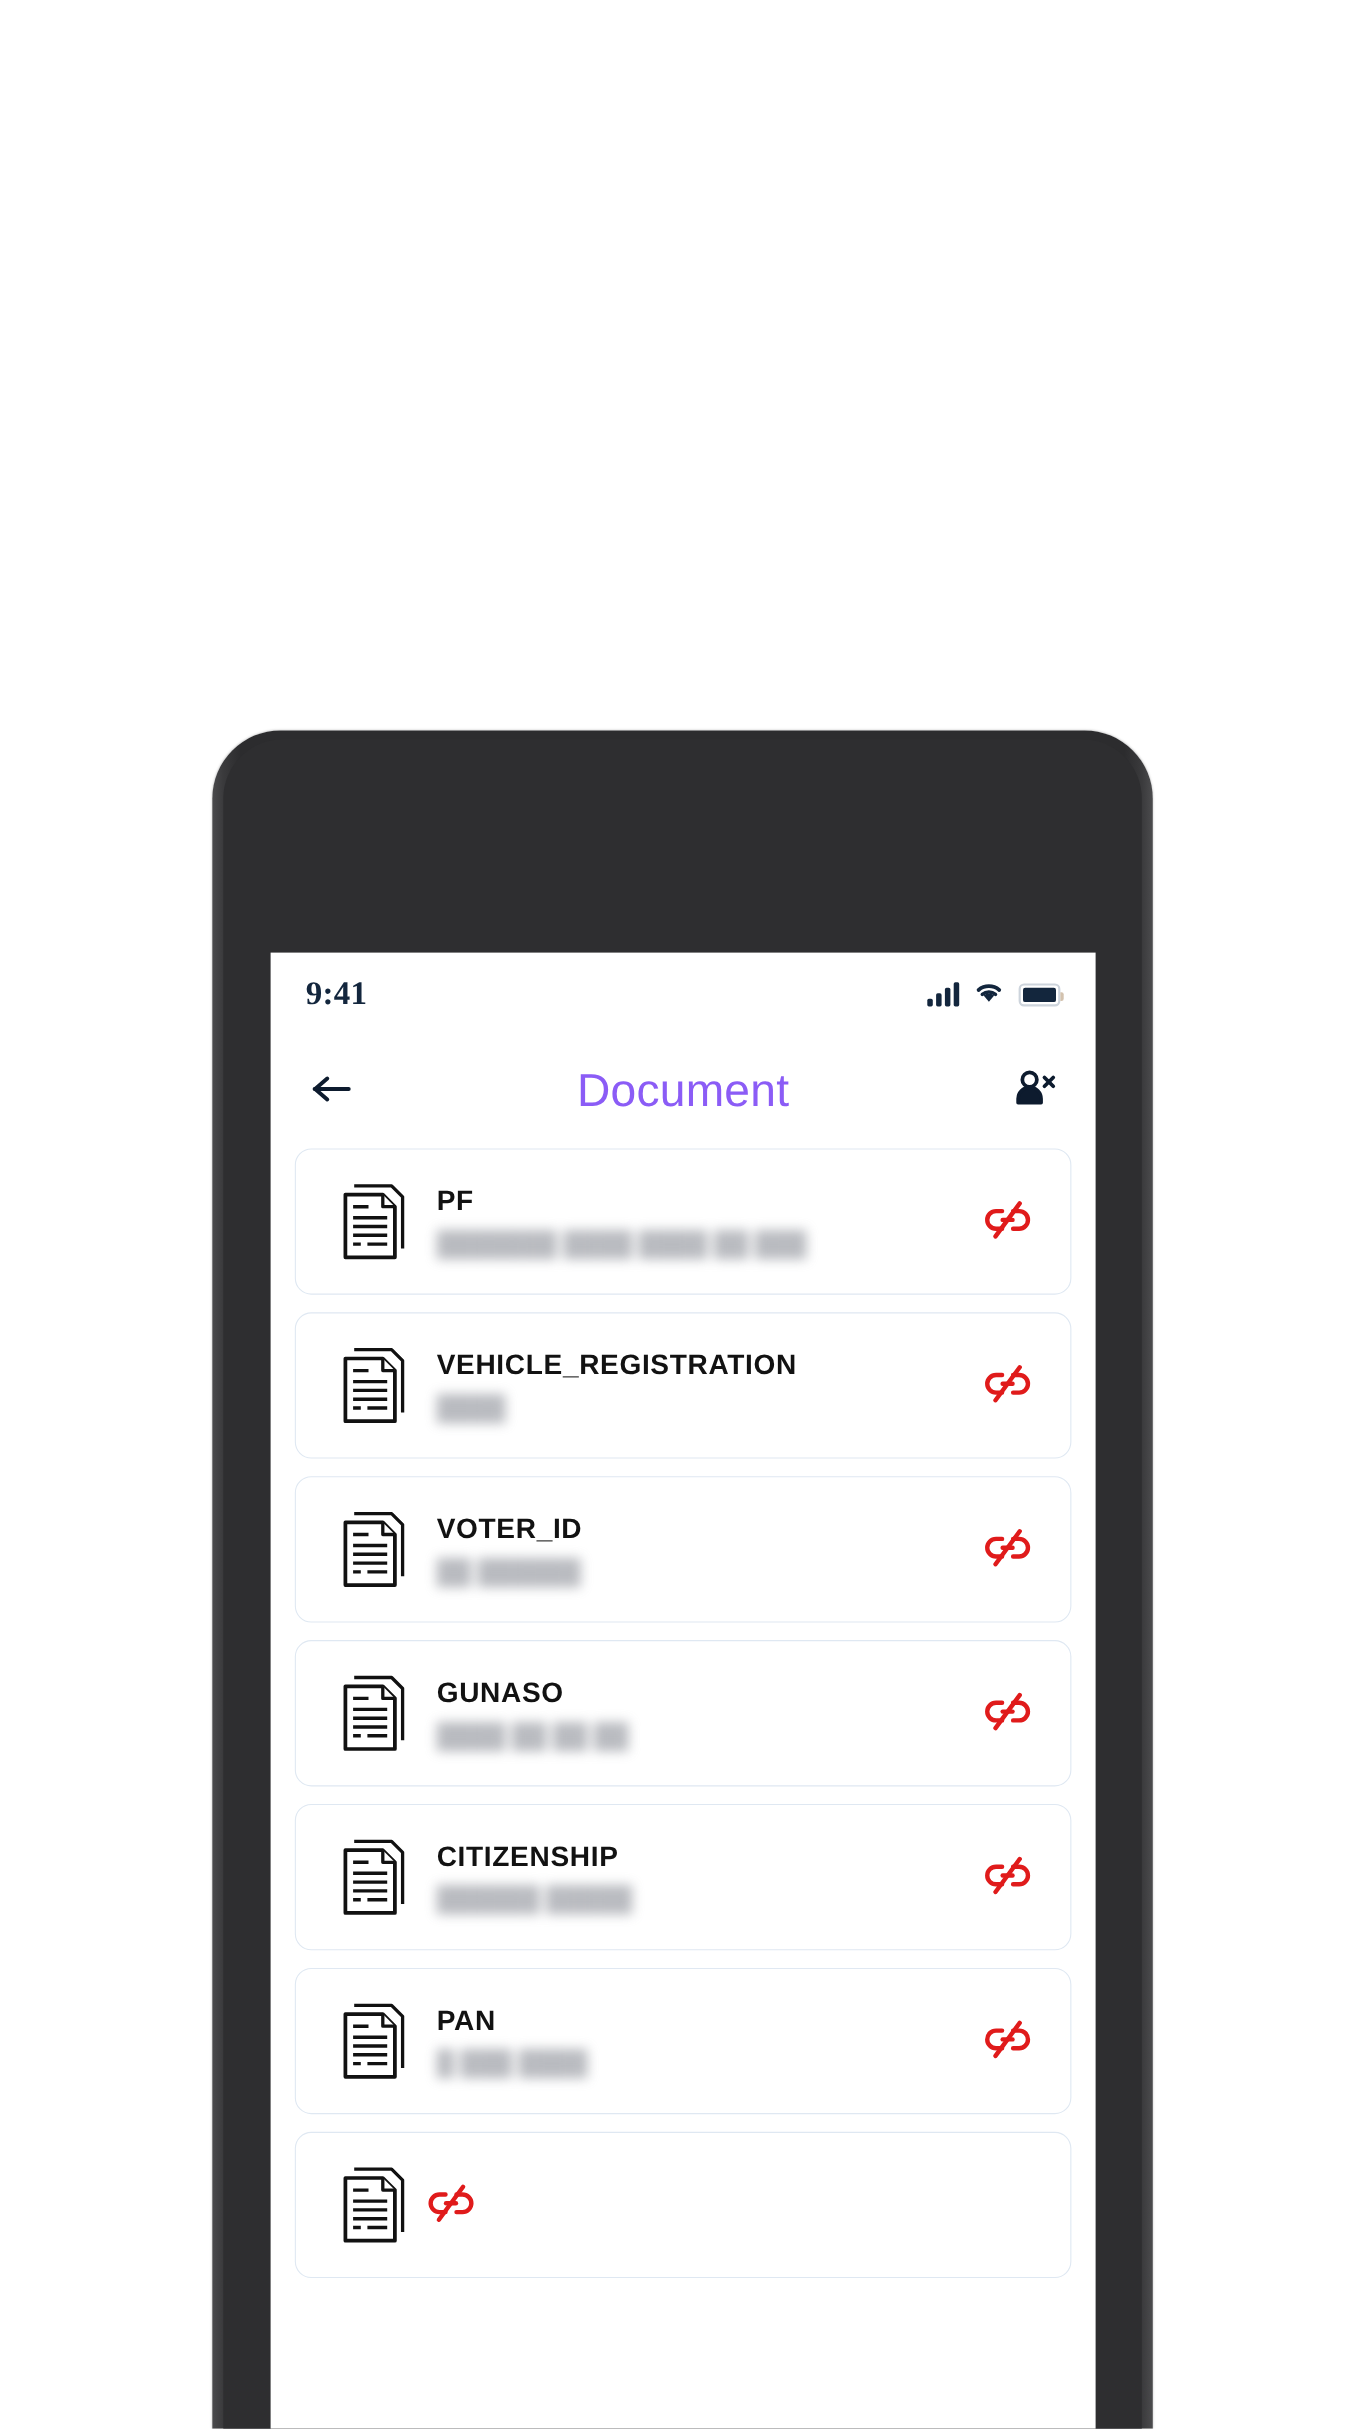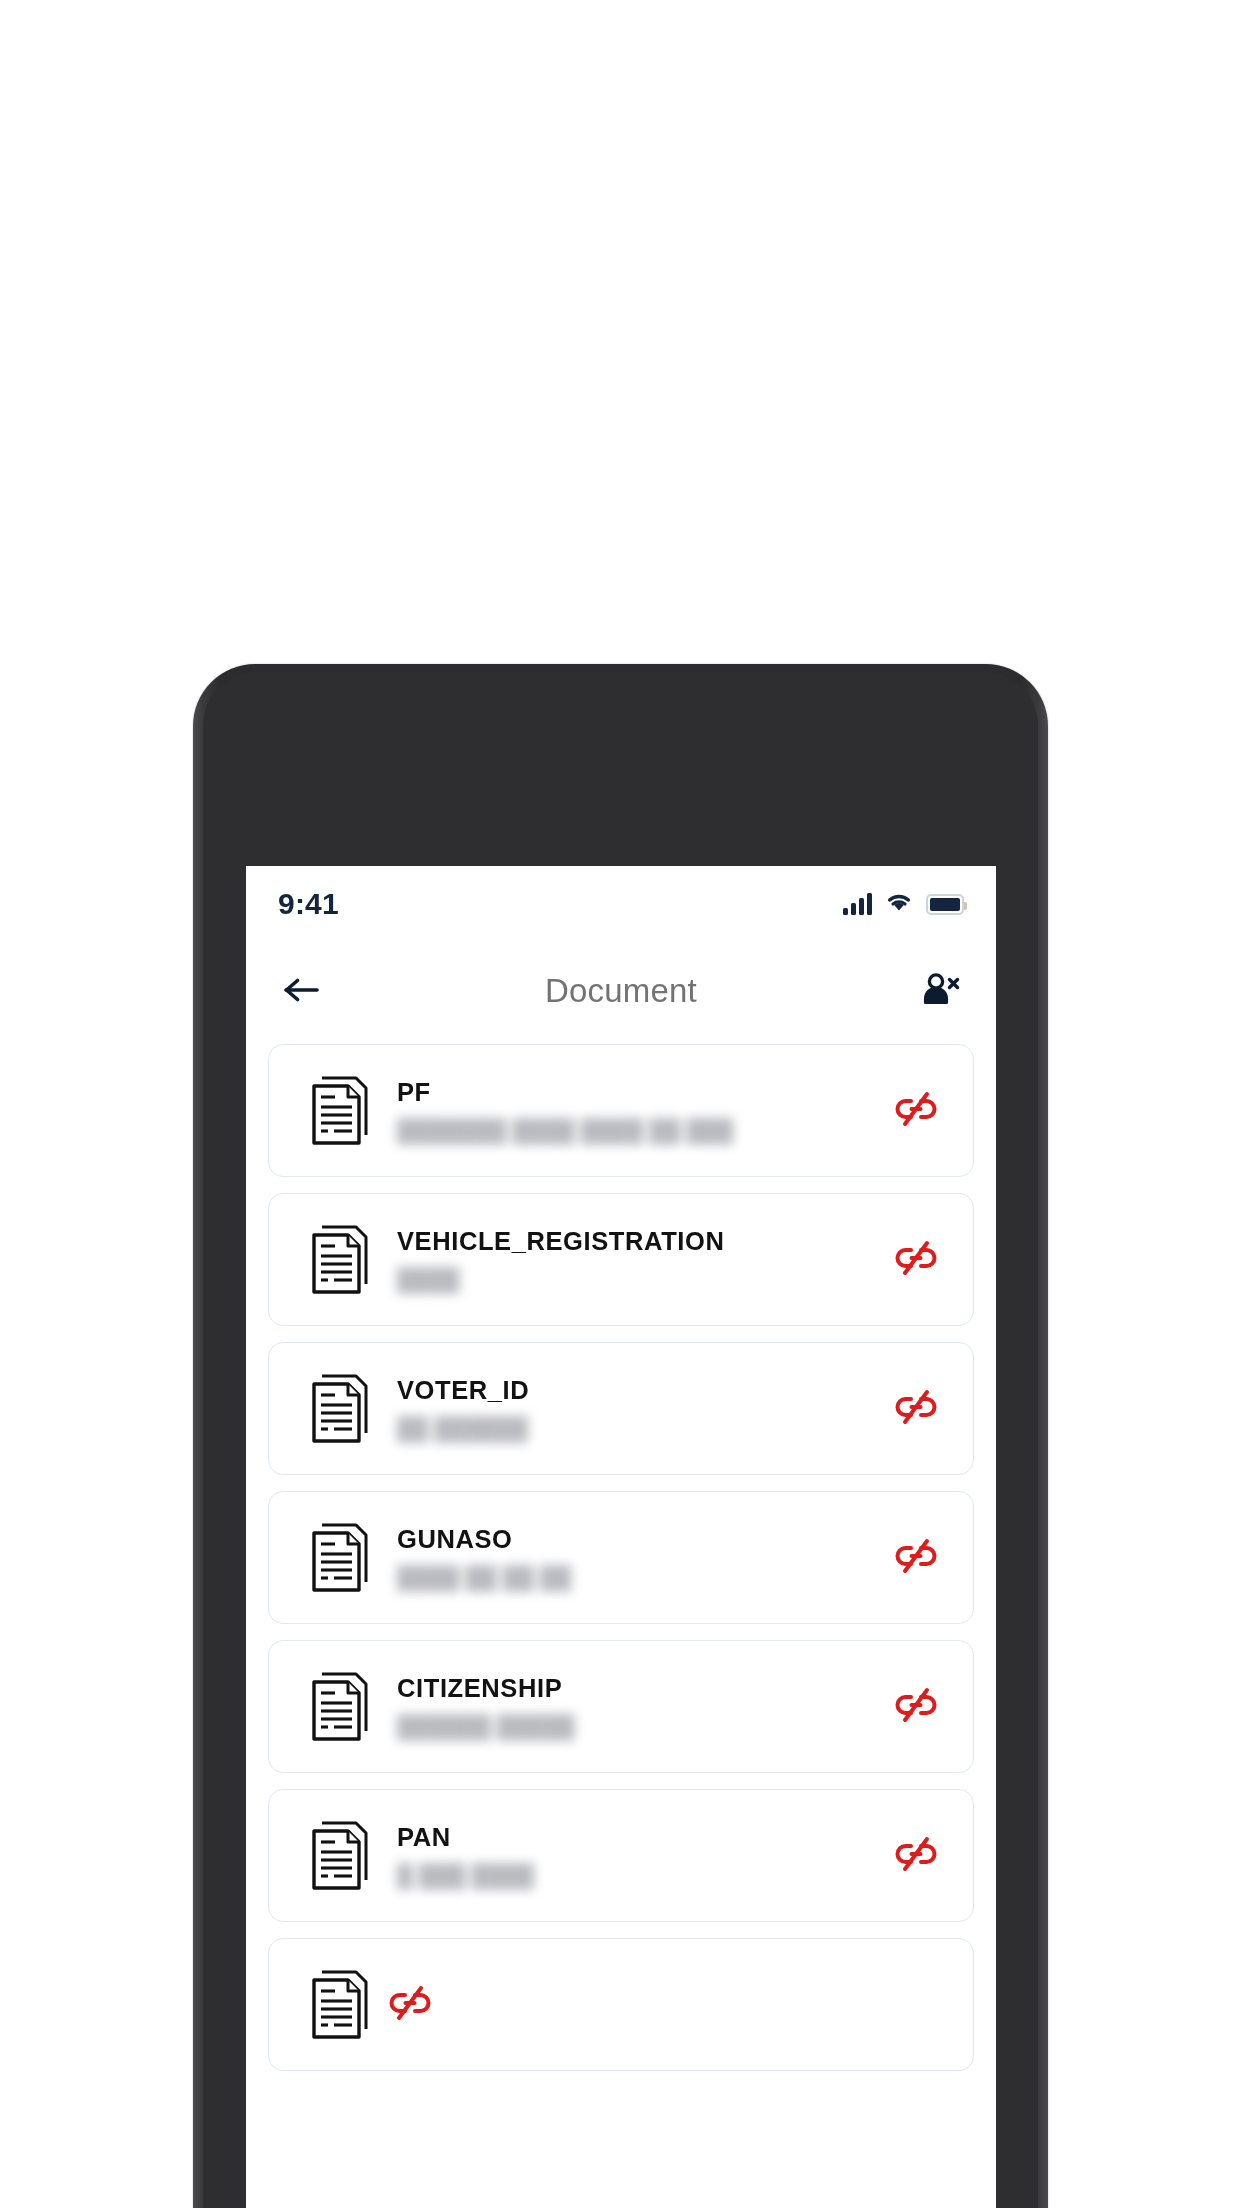--- a/index.html
+++ b/index.html
@@ -99,20 +99,21 @@
     display: flex;
     align-items: center;
     justify-content: space-between;
     padding: 0 32px 0 32px;
   }
   .status-time {
     font-size: 30px;
     font-weight: bold;
     color: #13263d;
     letter-spacing: 0.2px;
+    font-family: Liberation Serif, serif;
   }
   .status-icons {
     display: flex;
     align-items: center;
     gap: 13px;
   }
   .sig-bars {
     display: flex;
     align-items: flex-end;
     gap: 3px;
@@ -171,22 +172,22 @@
     align-items: center;
     justify-content: center;
     flex: 0 0 auto;
     cursor: pointer;
     background: none;
     border: none;
   }
   .hdr-title {
     flex: 1 1 auto;
     text-align: center;
-    font-size: 33px;
-    color: #737373;
+    font-size: 42px;
+    color: #8b5cf6;
     letter-spacing: 0.2px;
   }
 
   
   .doc-list {
     padding: 4px 22px 0 22px;
   }
   .doc-card {
     position: relative;
     display: flex;

